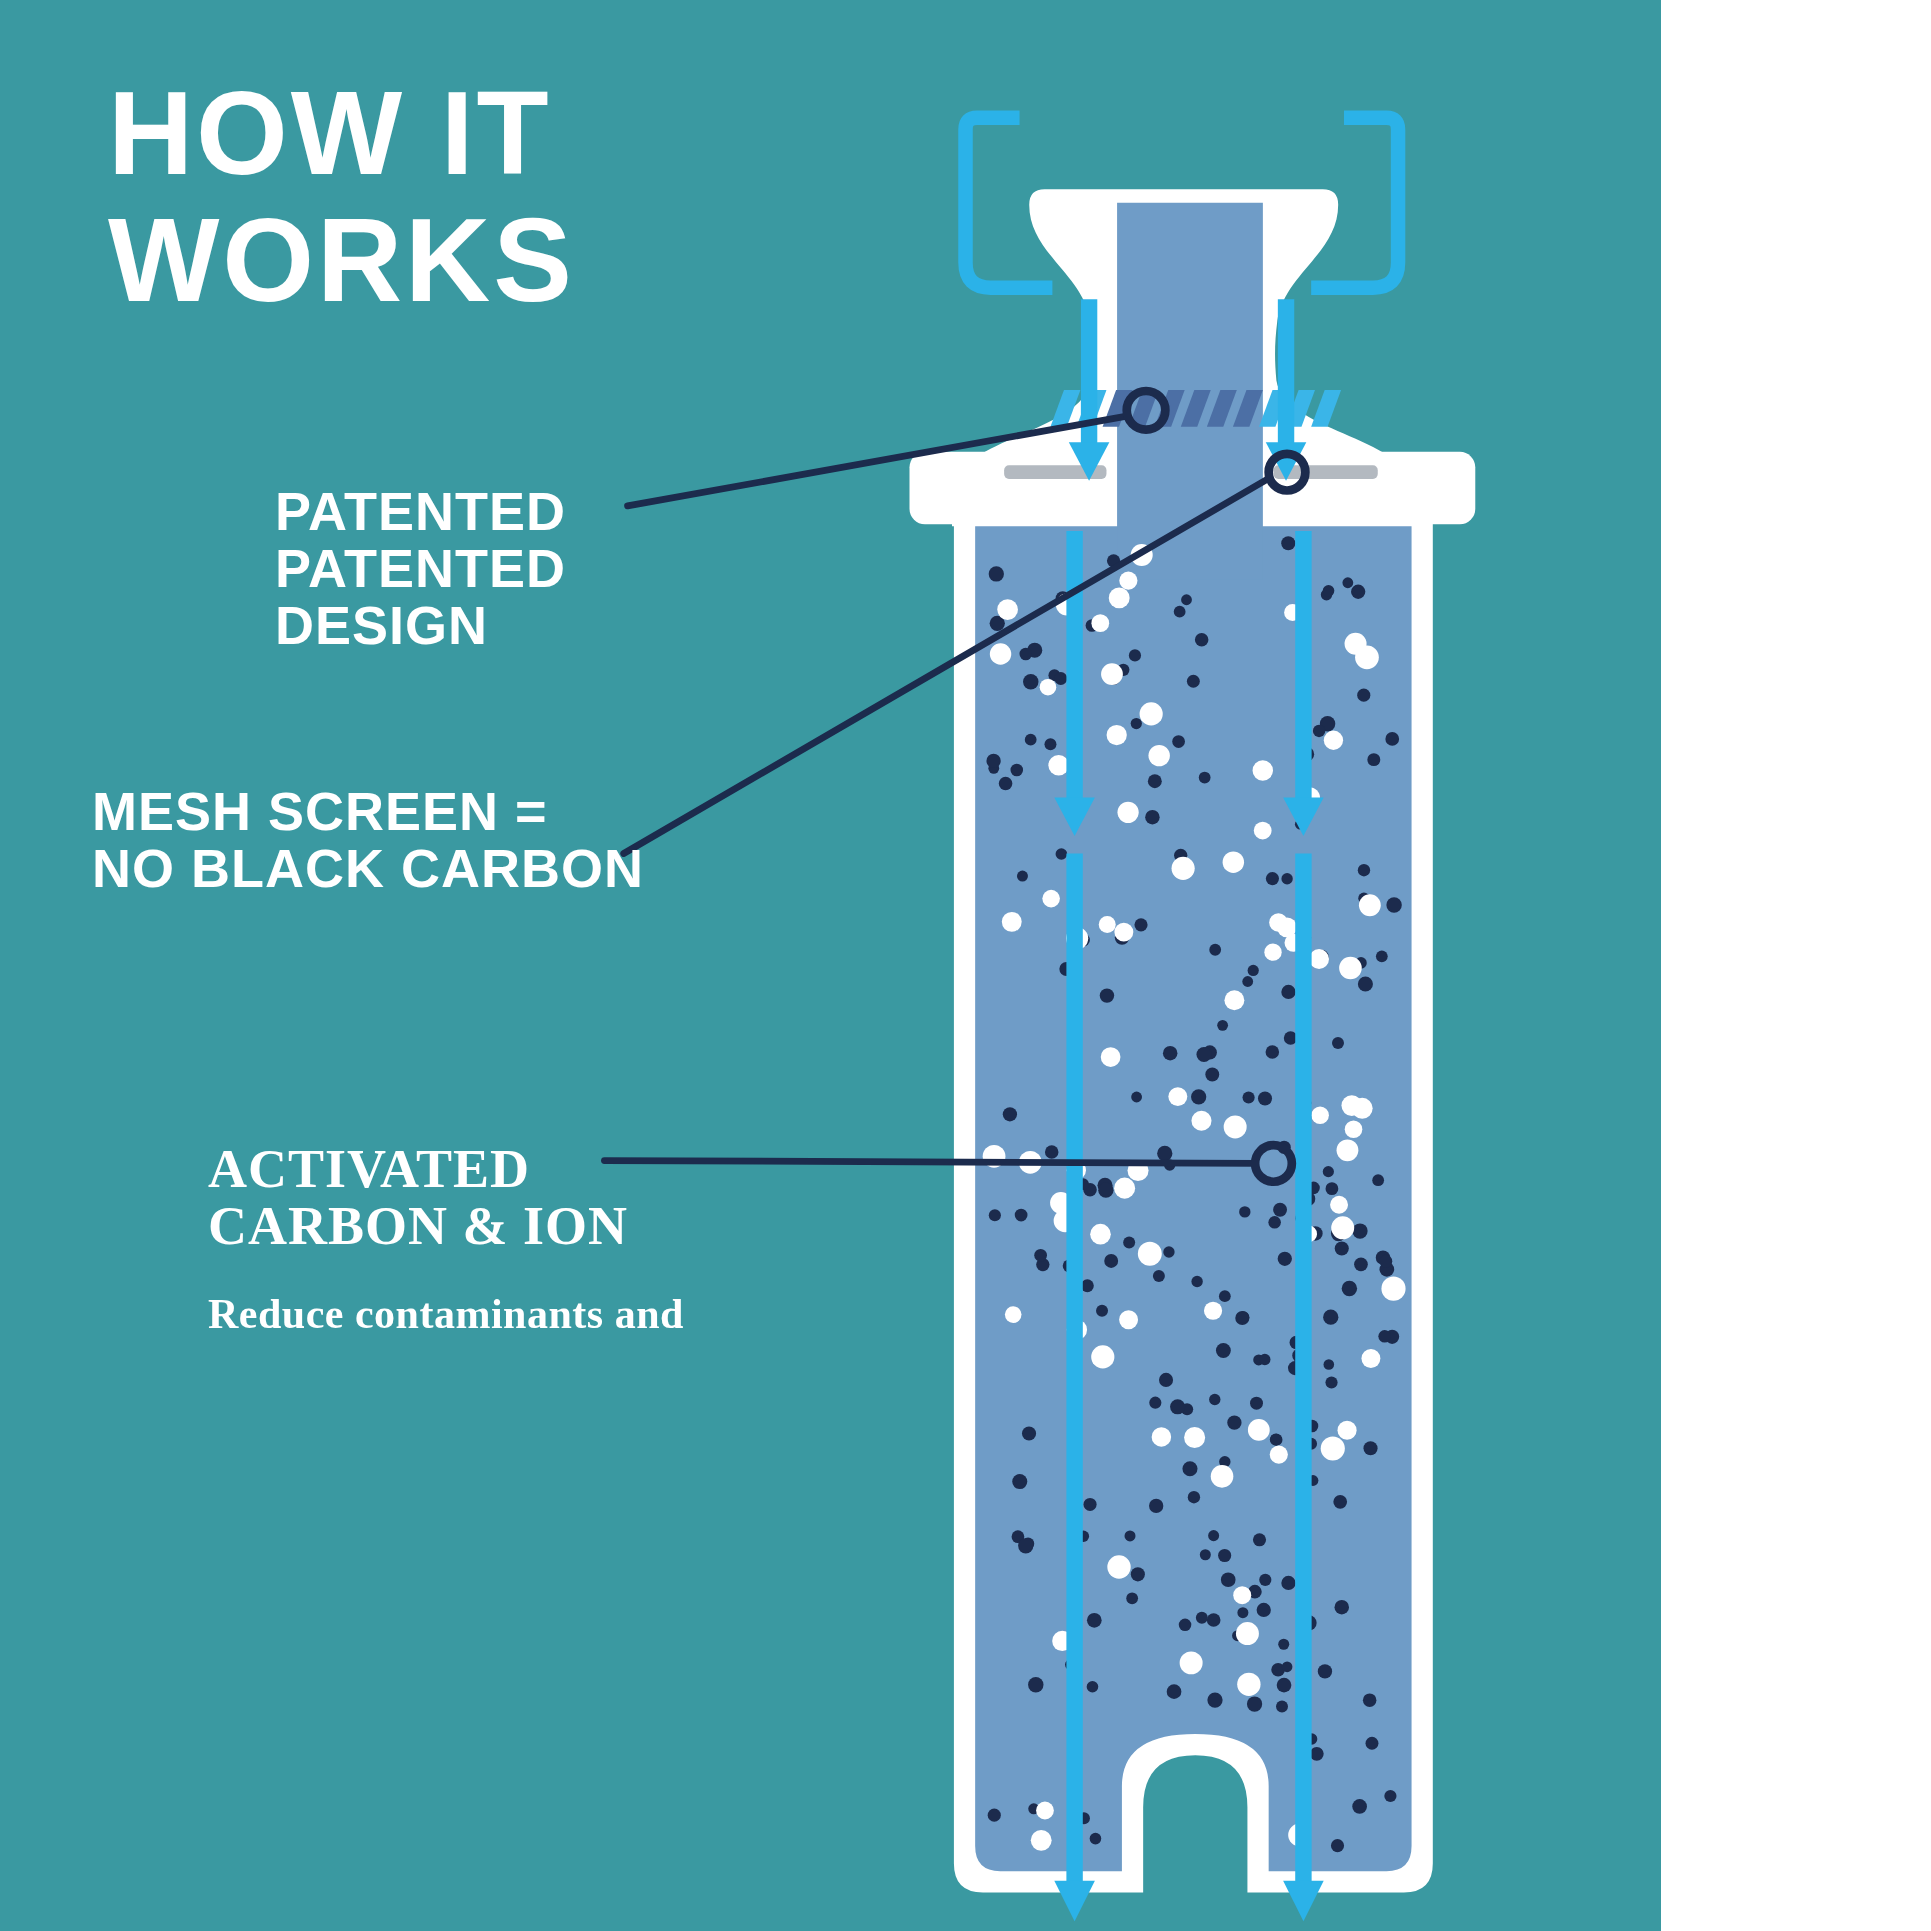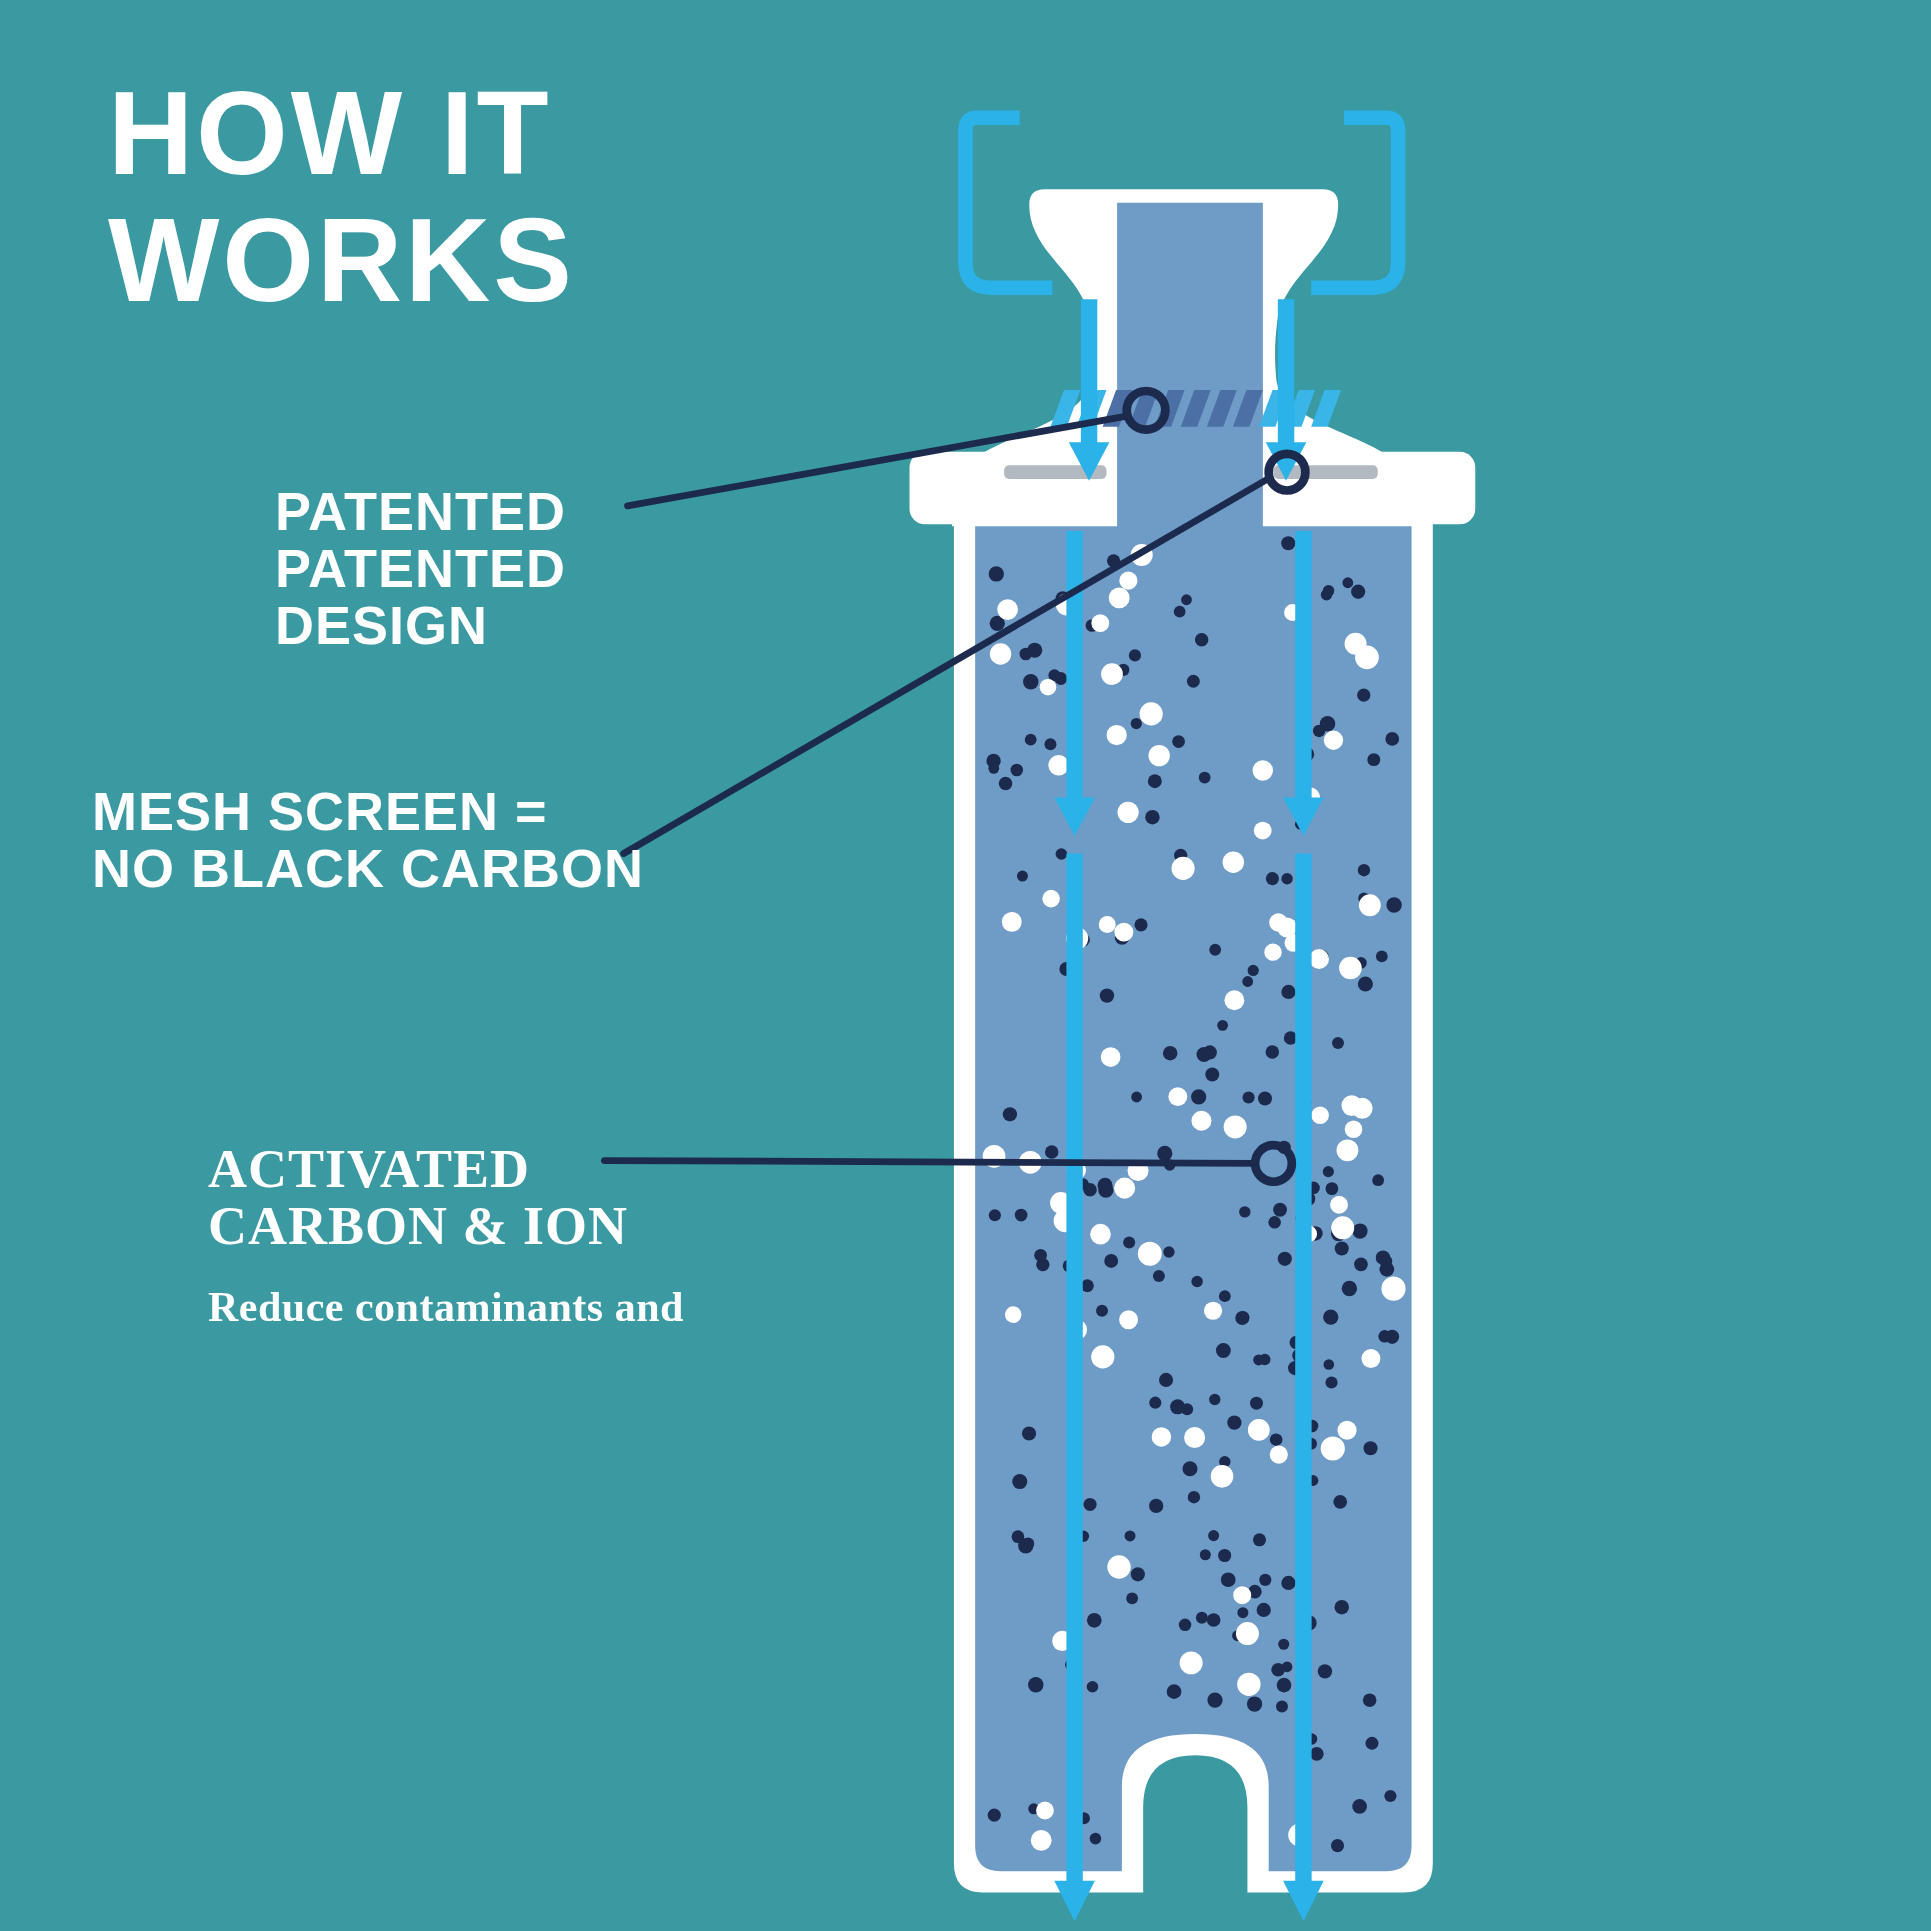--- a/index.html
+++ b/index.html
@@ -10,41 +10,41 @@
     --water-blue:#2bb2e8;
     --navy:#1c2b4d;
     --mesh-gray:#b3b9c0;
     --slit-light:#3ab5e8;
     --slit-dark:#4c6fa5;
     --particle-white:#ffffff;
   }
   html,body{margin:0;padding:0;}
   #canvas{
     position:relative;
-    width:1931px;height:1931px;
+    width:1661px;height:1931px;
     background:var(--background);
     overflow:hidden;
     font-family:"Liberation Sans", sans-serif;
   }
   .diagram-svg{position:absolute;left:0;top:0;}
   .title{
     position:absolute;left:108px;top:70px;
     color:var(--text);font-weight:bold;font-size:118px;
     line-height:1.08;letter-spacing:2.9px;
   }
   .h-label{
     position:absolute;color:var(--text);font-weight:bold;
     font-size:54px;line-height:1.06;letter-spacing:1px;
   }
   .label-aeration{left:275px;top:483px;}
   .label-mesh{left:92px;top:783px;}
   .label-resin{left:208px;top:1141px;font-family:Liberation Serif, serif;}
   .sub-label{
     font-size:42px;line-height:1.22;letter-spacing:0.5px;
-    margin-top:27px;font-weight:bold;
+    margin-top:34px;font-weight:bold;
   }
   .line{display:block;}
   
   .white-shape{fill:var(--filter-white);}
   .blue-fill{fill:var(--filter-body-blue);}
   .pipe{stroke:var(--water-blue);stroke-width:15;fill:none;stroke-linejoin:round;}
   .flow{stroke:var(--water-blue);stroke-width:17;fill:none;}
   .flow-head{fill:var(--water-blue);}
   .mesh-bar{fill:var(--mesh-gray);}
   .callout-line{stroke:var(--navy);stroke-width:7;fill:none;stroke-linecap:round;}

